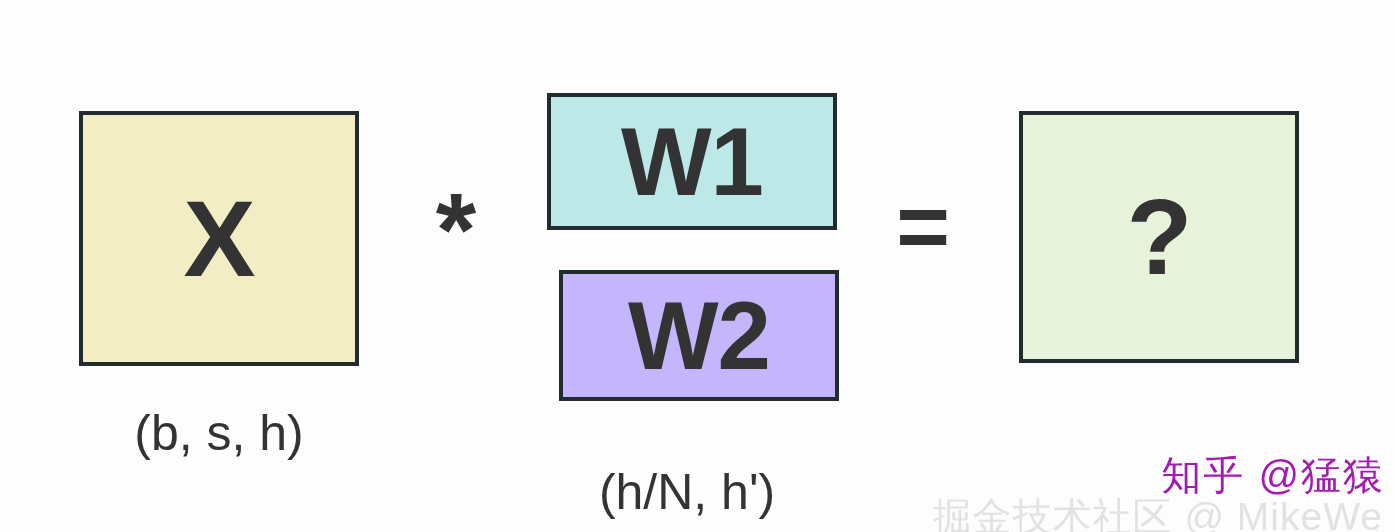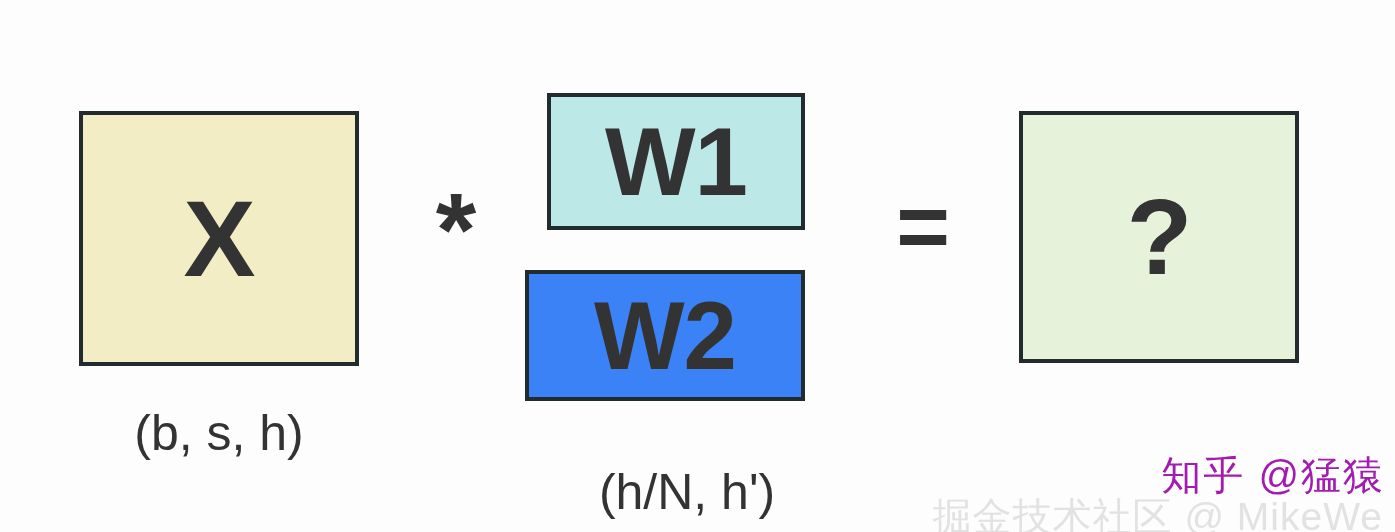--- a/index.html
+++ b/index.html
@@ -45,30 +45,30 @@
     width: 280px;
     height: 255px;
     background: #f2edc4;
   }
   #box-x .glyph { font-size: 108px; }
 
   
   #box-w1 {
     left: 547px;
     top: 93px;
-    width: 258px;
+    width: 290px;
     height: 137px;
     background: #bce8e8;
   }
   #box-w2 {
-    left: 525px;
+    left: 559px;
     top: 270px;
     width: 280px;
     height: 131px;
-    background: #3b82f6;
+    background: #c4b5fd;
   }
   #box-w1 .glyph, #box-w2 .glyph { font-size: 96px; }
 
   
   #box-result {
     left: 1019px;
     top: 111px;
     width: 280px;
     height: 252px;
     background: #e6f2d9;

